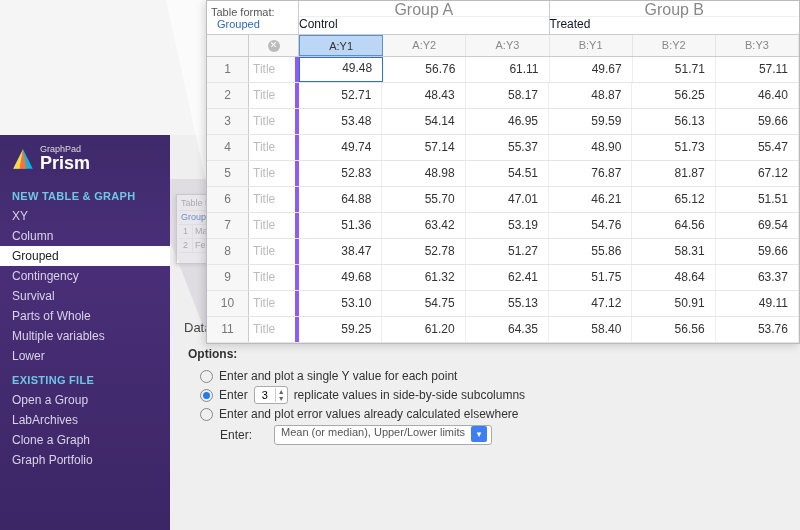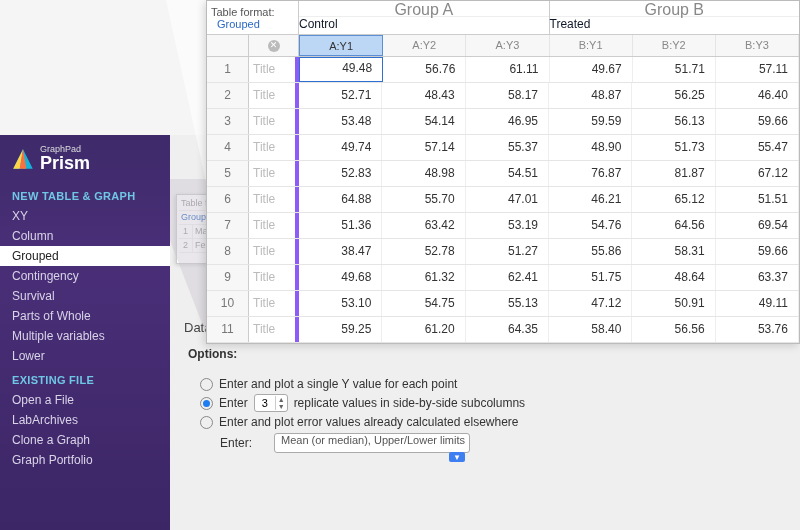--- a/index.html
+++ b/index.html
@@ -111,38 +111,38 @@
     position:absolute;
     left:170px; top:135px;
     width:630px; height:395px;
     background:#efefef;
     padding:206px 18px 10px 18px;
     font-size:12px;
     color:#333;
   }
   .grouplabel { position:absolute; left:184px; top:222px; font-size:13px; color:#444;}
   .datalabel  { position:absolute; left:184px; top:320px; font-size:13px; color:#444;}
-  .opt-head { font-weight:700; margin:6px 0 16px; }
+  .opt-head { font-weight:700; margin:6px 0 8px; }
   .opt-line { display:flex; align-items:center; gap:6px; margin:3px 0 3px 12px;}
   .radio {
     width:13px;height:13px;border:1px solid #888;border-radius:50%;
     display:inline-flex;align-items:center;justify-content:center;
   }
   .radio.checked::after{content:"";width:7px;height:7px;border-radius:50%;background:#1e7df0;}
   .stepper {
     display:inline-flex;align-items:center;border:1px solid #aaa;border-radius:3px;height:18px;
     background:#fff;font-size:11px;
   }
   .stepper input{border:none;width:20px;text-align:center;outline:none;font-size:11px;}
   .stepper .arrows{display:flex;flex-direction:column;border-left:1px solid #ccc;}
   .stepper .arrows span{font-size:7px;line-height:7px;padding:0 2px;color:#666;}
   .sub-line{margin-left:32px;display:flex;align-items:center;gap:22px;margin-top:4px;}
   .select {
-    display:inline-flex;align-items:flex-end;gap:6px;background:#fff;border:1px solid #aaa;
-    border-radius:3px;height:20px;padding:0 4px 0 6px;font-size:11px;color:#555;flex-direction:column;
+    display:inline-flex;align-items:flex-start;gap:6px;background:#fff;border:1px solid #aaa;
+    border-radius:3px;height:20px;padding:0 4px 0 6px;font-size:11px;color:#555;
   }
   .select .btn{width:16px;height:16px;background:#3d7ef0;border-radius:2px;color:#fff;display:flex;align-items:center;justify-content:center;font-size:9px;}
 
   
   .wedge {
     position:absolute;
     left:166px; top:0;
     width:0; height:0;
     border-style:solid;
     border-width:0 44px 200px 0;
@@ -241,21 +241,21 @@
       <div class="side-item active">Grouped</div>
       <div class="side-item">Contingency</div>
       <div class="side-item">Survival</div>
       <div class="side-item">Parts of Whole</div>
       <div class="side-item">Multiple variables</div>
       <div class="side-item">Lower</div>
     </div>
 
   <div class="side-head">EXISTING FILE</div>
   <div id="side-existing">
-      <div class="side-item">Open a File</div>
+      <div class="side-item">Open a Group</div>
       <div class="side-item">LabArchives</div>
       <div class="side-item">Clone a Graph</div>
       <div class="side-item">Graph Portfolio</div>
     </div>
 </div>
 
 <div class="wedge"></div>
 
 <div class="table-panel">
   <div class="format-row">

